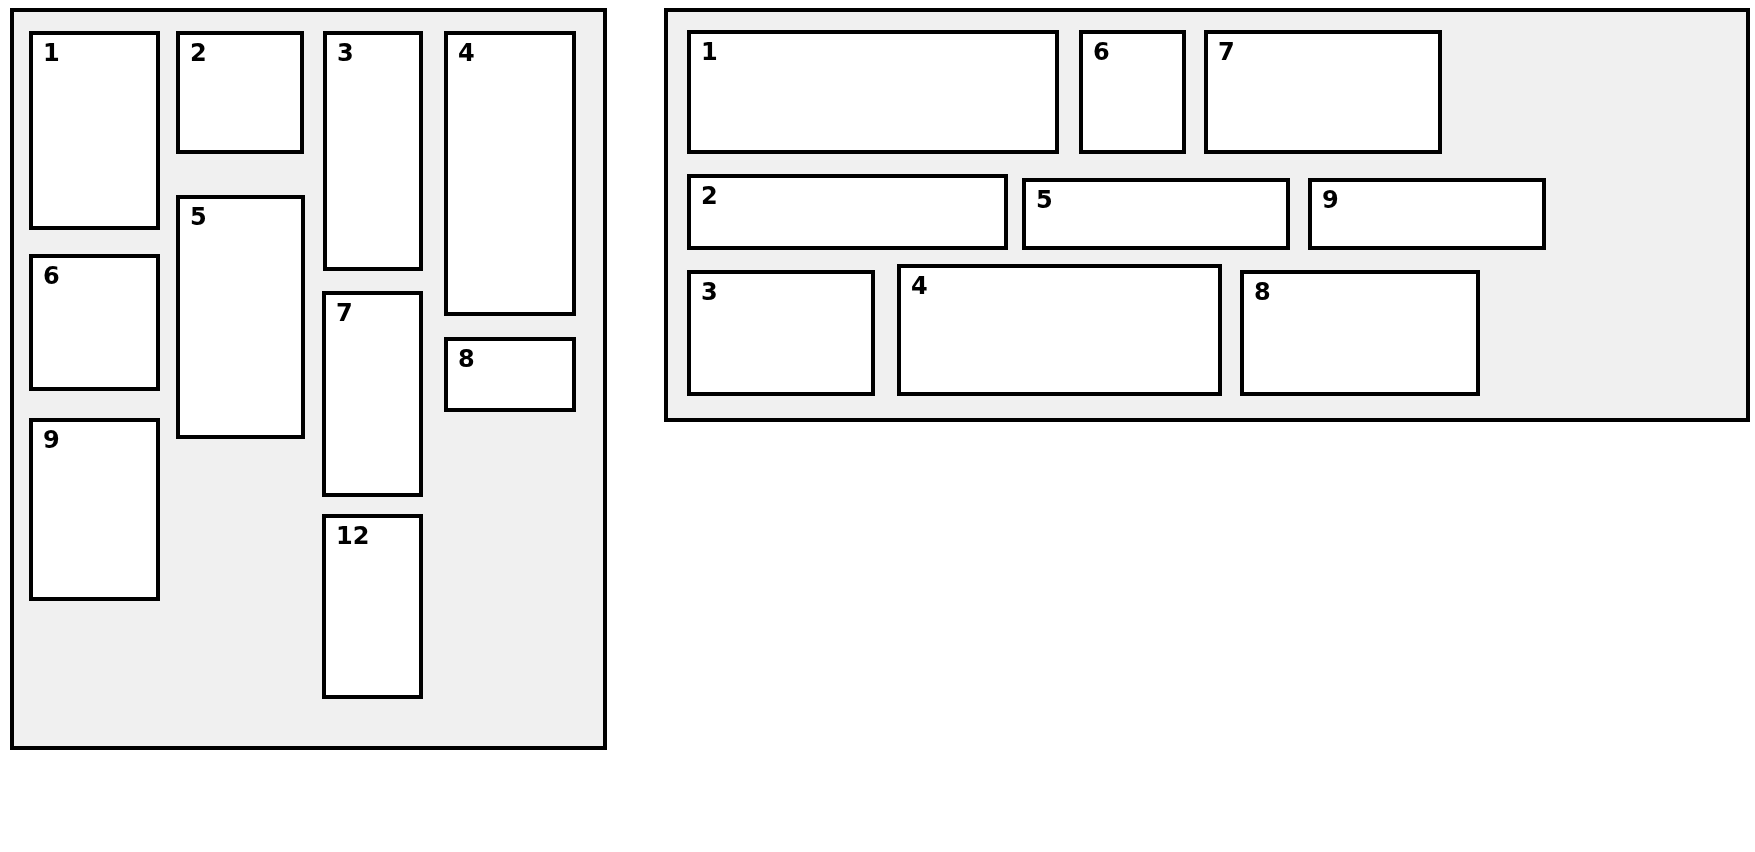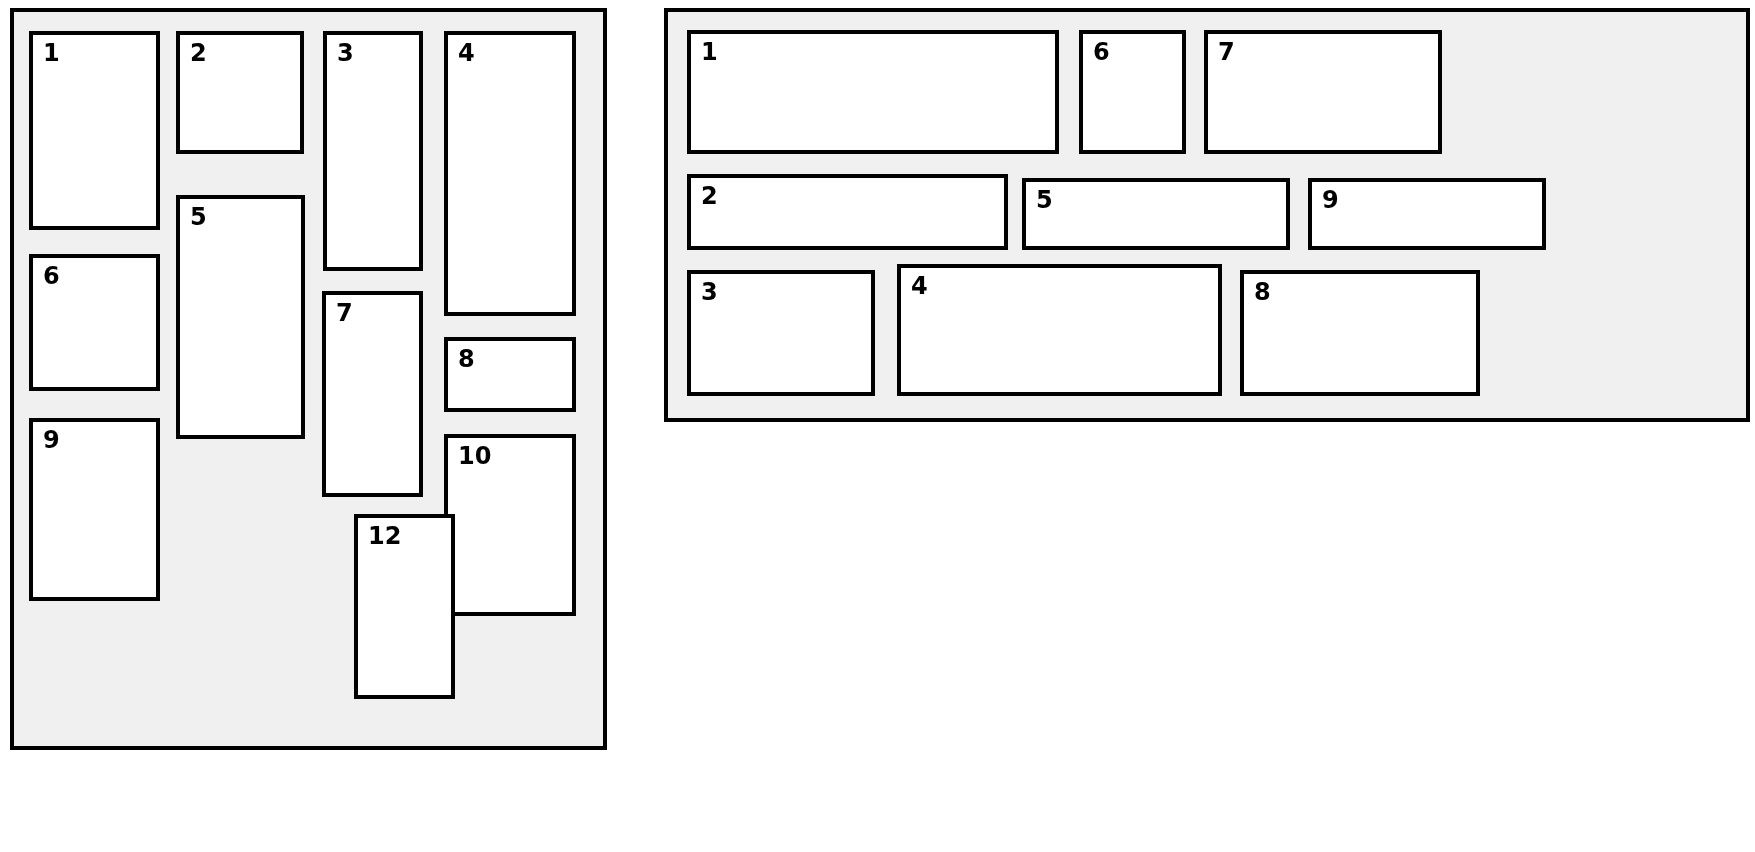--- a/index.html
+++ b/index.html
@@ -79,24 +79,21 @@
     </div>
     <div class="box" style="left: 322px; top: 291px; width: 101px; height: 206px; background: rgb(255, 255, 255); border-color: rgb(0, 0, 0);">
       <span class="box-label" style="color: rgb(0, 0, 0);">7</span>
     </div>
     <div class="box" style="left: 444px; top: 337px; width: 132px; height: 75px; background: rgb(255, 255, 255); border-color: rgb(0, 0, 0);">
       <span class="box-label" style="color: rgb(0, 0, 0);">8</span>
     </div>
     <div class="box" style="left: 29px; top: 418px; width: 131px; height: 183px; background: rgb(255, 255, 255); border-color: rgb(0, 0, 0);">
       <span class="box-label" style="color: rgb(0, 0, 0);">9</span>
     </div>
-    <div class="box" style="left: 444px; top: 434px; width: 132px; height: 182px; background: rgb(255, 255, 255); border-color: rgb(0, 0, 0);">
-      <span class="box-label" style="color: rgb(0, 0, 0);">10</span>
-    </div>
-    <div class="box" style="left: 322px; top: 514px; width: 101px; height: 185px; background: rgb(255, 255, 255); border-color: rgb(0, 0, 0); margin-left: 32px;">
+    <div class="box" style="left: 322px; top: 514px; width: 101px; height: 185px; background: rgb(255, 255, 255); border-color: rgb(0, 0, 0);">
       <span class="box-label" style="color: rgb(0, 0, 0);">12</span>
     </div>
     <div class="panel" style="left: 664px; top: 8px; width: 1086px; height: 414px; background: rgb(240, 240, 240); border-color: rgb(0, 0, 0);"></div>
     <div class="box" style="left: 687px; top: 30px; width: 372px; height: 124px; background: rgb(255, 255, 255); border-color: rgb(0, 0, 0);">
       <span class="box-label" style="color: rgb(0, 0, 0);">1</span>
     </div>
     <div class="box" style="left: 1079px; top: 30px; width: 107px; height: 124px; background: rgb(255, 255, 255); border-color: rgb(0, 0, 0);">
       <span class="box-label" style="color: rgb(0, 0, 0);">6</span>
     </div>
     <div class="box" style="left: 1204px; top: 30px; width: 238px; height: 124px; background: rgb(255, 255, 255); border-color: rgb(0, 0, 0);">

